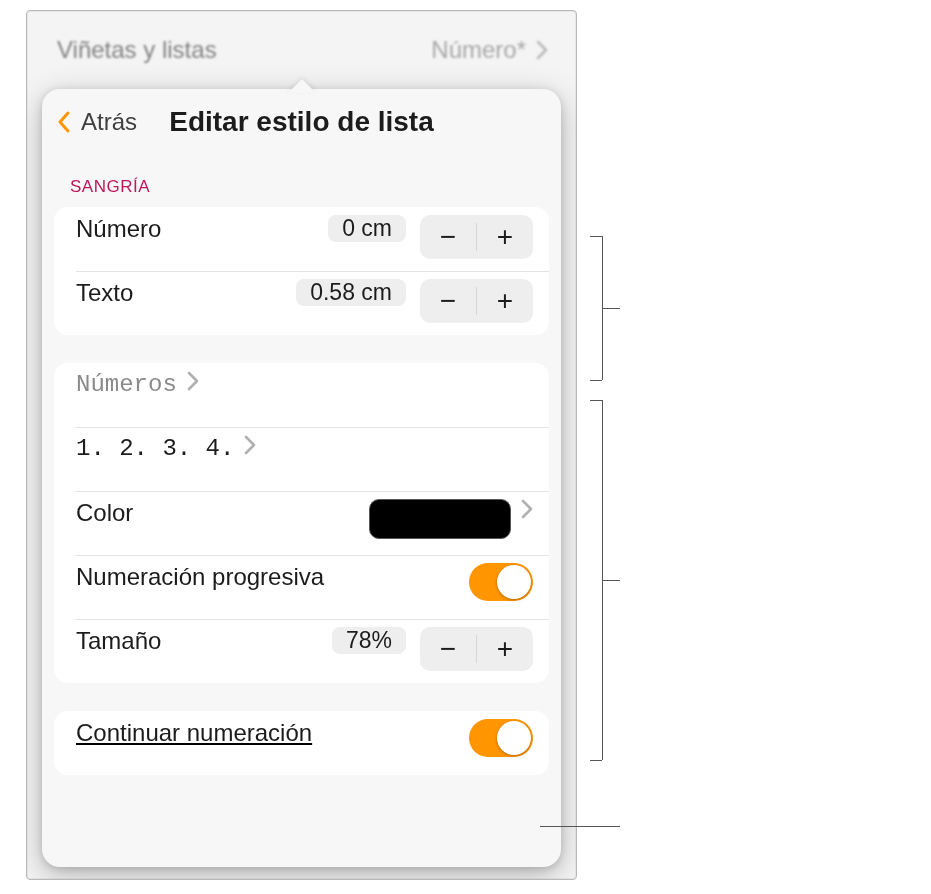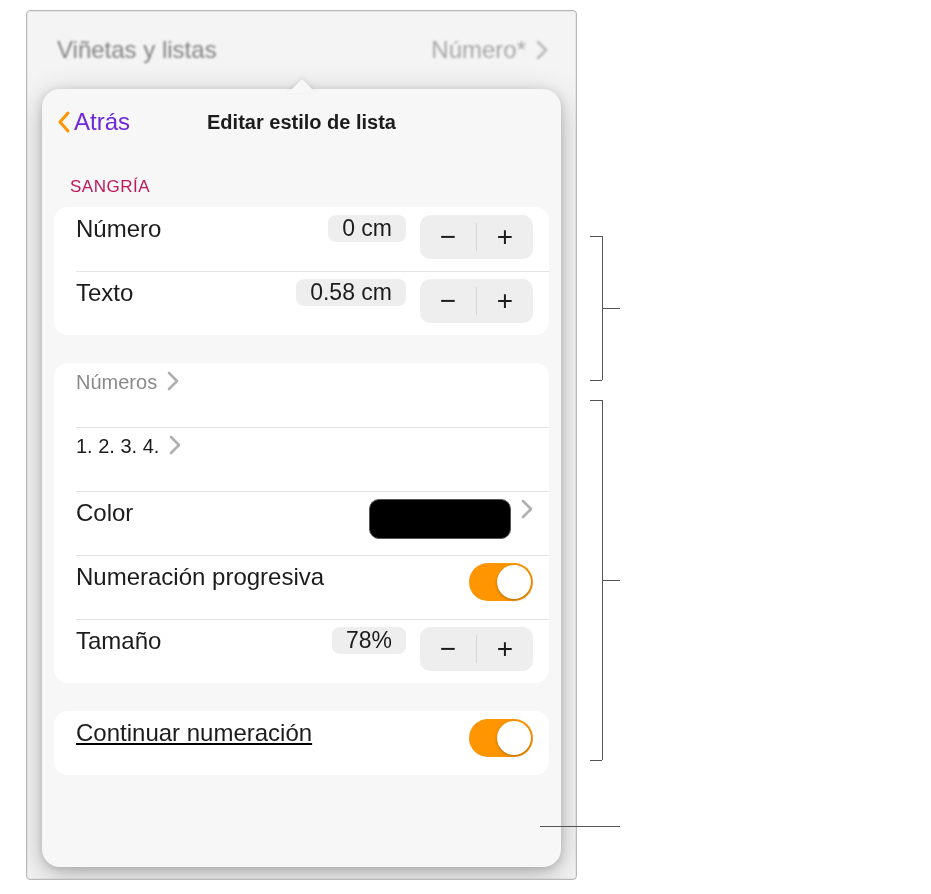--- a/index.html
+++ b/index.html
@@ -83,29 +83,29 @@
       align-items: center;
       justify-content: center;
     }
     .back-btn {
       position: absolute;
       left: 14px;
       top: 0;
       bottom: 0;
       display: flex;
       align-items: center;
-      gap: 2px;
-      color: #6d28d9;
+      gap: 9px;
+      color: #404040;
       font-size: 24px;
       cursor: pointer;
       justify-content: flex-end;
     }
     .back-btn svg { display: block; }
     .panel-title {
-      font-size: 20px;
+      font-size: 28px;
       font-weight: 600;
       color: #1c1c1c;
     }
     .section-label {
       font-size: 17px;
       letter-spacing: 0.5px;
       color: #be185d;
       padding: 22px 28px 10px 28px;
     }
     .group {
@@ -129,22 +129,23 @@
       top: 0;
       height: 1px;
       background: #e3e3e3;
     }
     .row-label {
       flex: 1;
       font-size: 24px;
       color: #1c1c1c;
     }
     .value-text {
-      font-size: 20px;
+      font-size: 24px;
       color: #8a8a8a;
+      font-family: Liberation Mono, monospace;
     }
     .chevron {
       margin-left: 10px;
       color: #b0b0b0;
     }
     
     .value-pill {
       background: #eeeeee;
       border-radius: 8px;
       padding: 0 14px;

